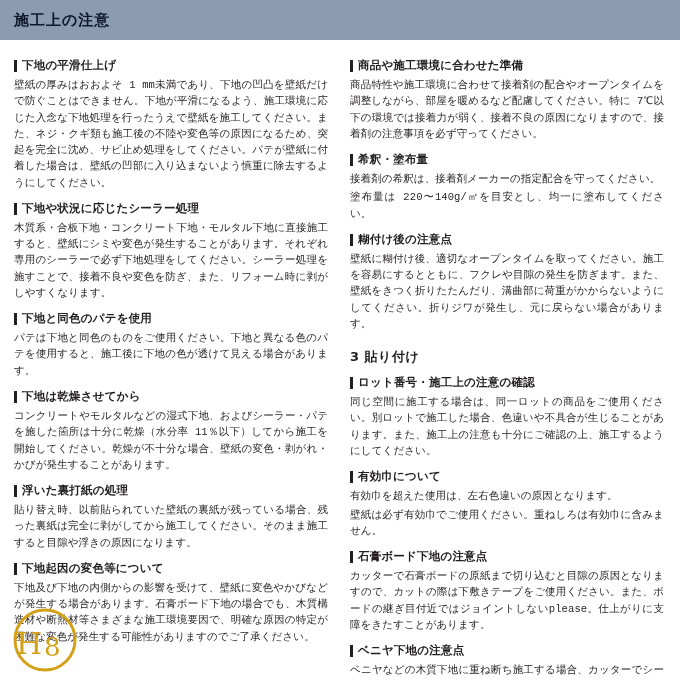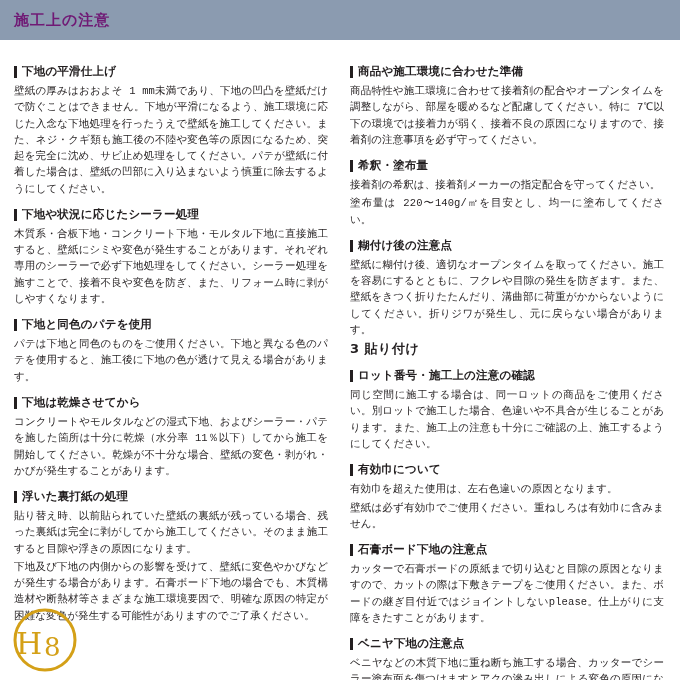--- a/index.html
+++ b/index.html
@@ -12,39 +12,39 @@
     position: relative;
     overflow: hidden;
   }
   .header {
     height: 40px;
     background: #8b9bb0;
     display: flex;
     align-items: center;
   }
   .header-title {
-    color: #701a75;
+    color: #0f172a;
     font-size: 15px;
     font-weight: bold;
     letter-spacing: 1px;
     padding-left: 14px;
   }
   .columns {
     display: flex;
     padding: 14px 14px 0 14px;
     gap: 22px;
   }
   .col { width: 314px; }
   .sec-title {
     font-size: 13px;
     font-weight: bold;
     margin: 0 0 9px 0;
     letter-spacing: 0.5px;
   }
-  .sec-title-2 { margin-top: 2px; }
+  .sec-title-2 { margin-top: 16px; }
   .sub {
     font-size: 11.5px;
     font-weight: bold;
     margin: 10px 0 4px 0;
     letter-spacing: 0.2px;
     display: flex;
     align-items: flex-start;
   }
   .sub .bar {
     display: inline-block;
@@ -56,21 +56,21 @@
     flex: 0 0 auto;
   }
   .body-text {
     font-size: 10.5px;
     line-height: 1.55;
     margin: 0 0 2px 0;
     text-align: justify;
     letter-spacing: 0.1px;
     font-family: Liberation Mono, monospace;
   }
-  .first-sub { margin-top: 10px; text-align: right; }
+  .first-sub { margin-top: 4px; text-align: right; }
   .logo {
     position: absolute;
     left: 8px;
     bottom: 6px;
     width: 74px;
     height: 74px;
   }
 </style>
 </head>
 <body>
@@ -106,20 +106,24 @@
         <span>下地は乾燥させてから</span>
       </div>
     <p class="body-text">コンクリートやモルタルなどの湿式下地、およびシーラー・パテを施した箇所は十分に乾燥（水分率 11％以下）してから施工を開始してください。乾燥が不十分な場合、壁紙の変色・剥がれ・かびが発生することがあります。</p>
 
     <div class="sub">
         <span class="bar"></span>
         <span>浮いた裏打紙の処理</span>
       </div>
     <p class="body-text">貼り替え時、以前貼られていた壁紙の裏紙が残っている場合、残った裏紙は完全に剥がしてから施工してください。そのまま施工すると目隙や浮きの原因になります。</p>
 
+    <div class="sub">
+        <span class="bar"></span>
+        <span>下地起因の変色等について</span>
+      </div>
     <p class="body-text">下地及び下地の内側からの影響を受けて、壁紙に変色やかびなどが発生する場合があります。石膏ボード下地の場合でも、木質構造材や断熱材等さまざまな施工環境要因で、明確な原因の特定が困難な変色が発生する可能性がありますのでご了承ください。</p>
   </div>
 
   <div class="col">
 
     <div class="sub first-sub">
         <span class="bar"></span>
         <span>商品や施工環境に合わせた準備</span>
       </div>
     <p class="body-text">商品特性や施工環境に合わせて接着剤の配合やオープンタイムを調整しながら、部屋を暖めるなど配慮してください。特に 7℃以下の環境では接着力が弱く、接着不良の原因になりますので、接着剤の注意事項を必ず守ってください。</p>

